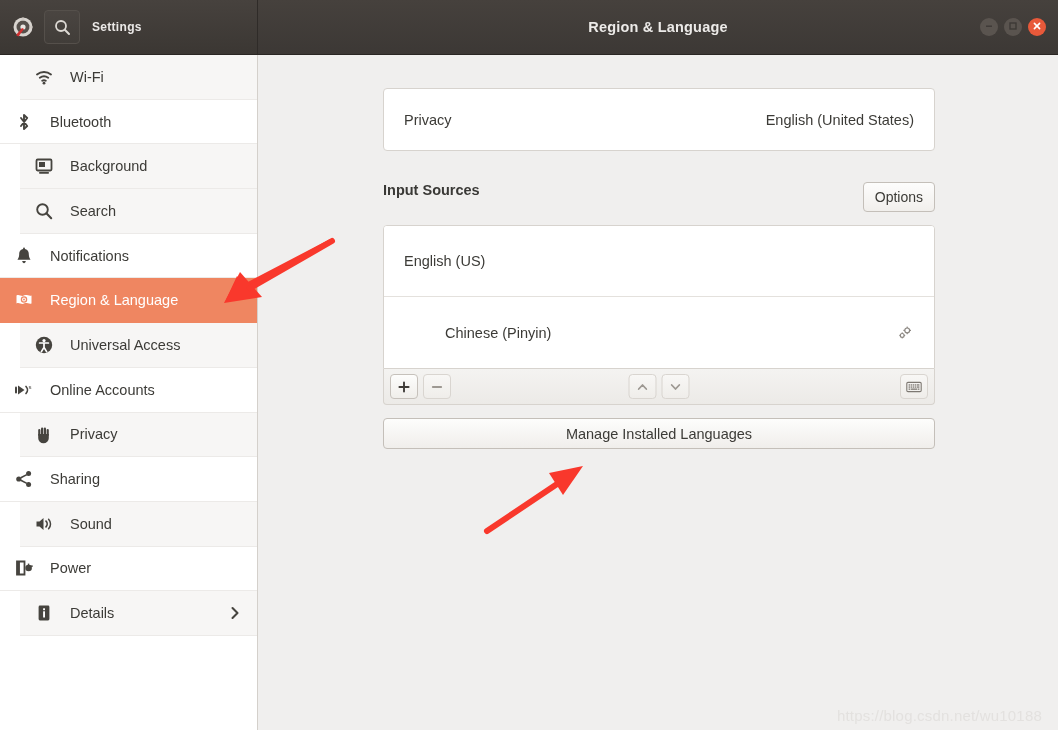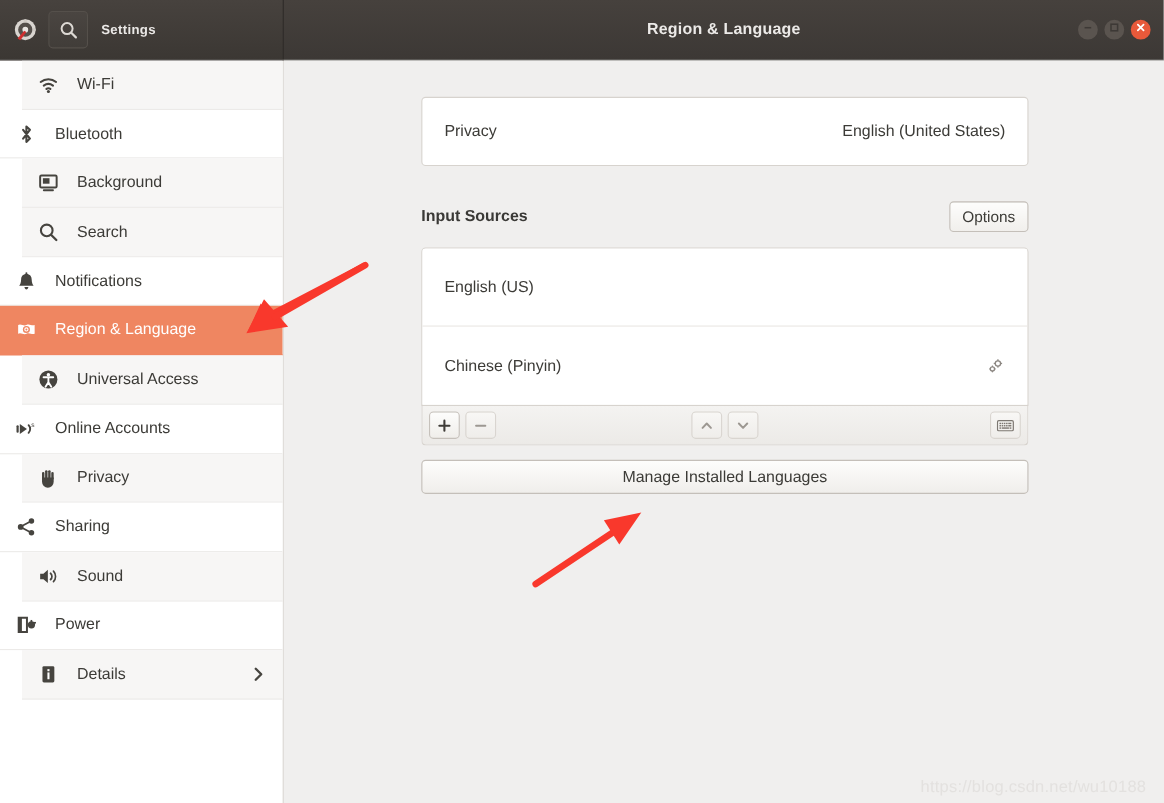--- a/index.html
+++ b/index.html
@@ -160,21 +160,20 @@
     align-items: center;
     padding: 0 20px;
     border-bottom: 1px solid #e4e1dd;
   }
   .card-row:last-child { border-bottom: none; }
   .row-label { font-size: 14.5px; color: #3c3b37; }
   .row-value { margin-left: auto; font-size: 14.5px; color: #3c3b37; }
 
   .section-head {
     display: flex;
-    align-items: center;
     margin-top: 31px;
     margin-bottom: 13px;
     height: 30px;
   }
   .section-title {
     font-size: 14.5px;
     font-weight: bold;
     color: #3a3936;
   }
   .options-btn {
@@ -190,21 +189,21 @@
   }
 
   .src-row {
     height: 71px;
     display: flex;
     align-items: center;
     padding: 0 20px;
     border-bottom: 1px solid #e4e1dd;
     background: #ffffff;
   }
-  .src-row:last-child { border-bottom: none; }
+  .src-row:last-child { border-bottom: none; margin-left: 41px; }
   .src-label { font-size: 14.5px; color: #3c3b37; }
   .src-gear { margin-left: auto; display:flex; align-items:center; }
 
   .toolbar {
     height: 36px;
     display: flex;
     align-items: center;
     background: linear-gradient(to bottom, #f4f3f1 0%, #eceae7 100%);
     border: 1px solid #d7d3ce;
     border-top: none;

